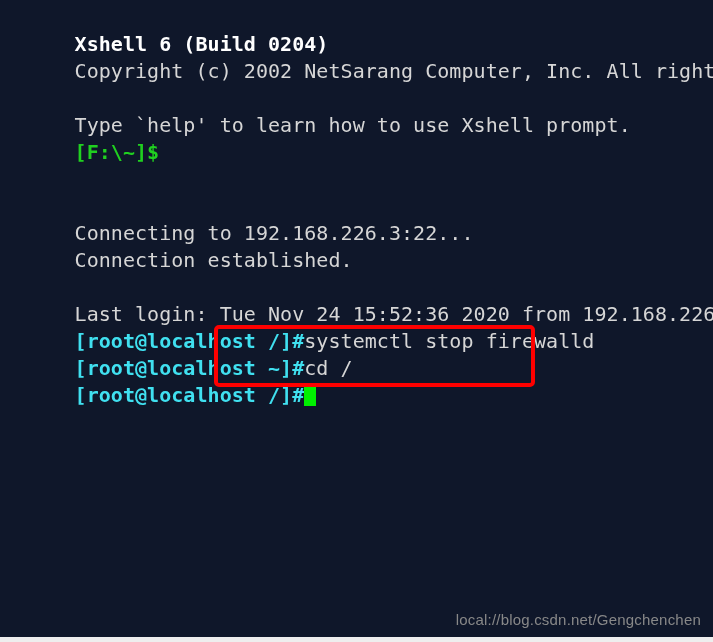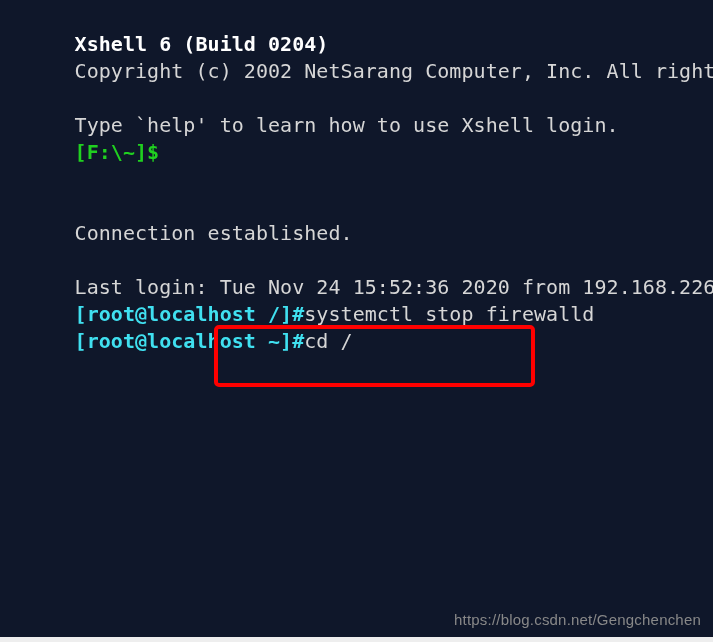--- a/index.html
+++ b/index.html
@@ -99,31 +99,34 @@
       <span class="c-bright">Xshell 6 (Build 0204)</span>
     </div>
 
     <div class="line">
       <span class="c-white">Copyright (c) 2002 NetSarang Computer, Inc. All rights rese</span>
     </div>
 
     <div class="line blank">&nbsp;</div>
 
     <div class="line">
-      <span class="c-white">Type `help' to learn how to use Xshell login.</span>
+      <span class="c-white">Type `help' to learn how to use Xshell prompt.</span>
     </div>
 
     <div class="line">
       <span class="c-green">[F:\~]$</span>
     </div>
 
     <div class="line blank">&nbsp;</div>
 
     <div class="line blank">&nbsp;</div>
 
+    <div class="line">
+      <span class="c-white">Connecting to 192.168.226.3:22...</span>
+    </div>
 
     <div class="line">
       <span class="c-white">Connection established.</span>
     </div>
 
 
     <div class="line blank">&nbsp;</div>
 
     <div class="line">
       <span class="c-white">Last login: Tue Nov 24 15:52:36 2020 from 192.168.226.1</span>
@@ -131,22 +134,25 @@
 
     <div class="line">
       <span class="c-cyan">[root@localhost /]</span><span class="c-cyan">#</span><span class="c-white">systemctl stop firewalld</span>
     </div>
 
     <div class="line">
       <span class="c-cyan">[root@localhost ~]</span><span class="c-cyan">#</span><span class="c-white">cd /</span>
     </div>
 
 
+    <div class="line">
+      <span class="c-cyan">[root@localhost /]</span><span class="c-cyan">#</span><span class="cursor"></span>
+    </div>
 
   </div>
 
   <div id="red-box"></div>
 
-  <div id="watermark">https://blog.csdn.net/Gengchenchen</div>
+  <div id="watermark">local://blog.csdn.net/Gengchenchen</div>
 
   <div id="bottom-strip"></div>
 
 </div>
 
 </body></html>

